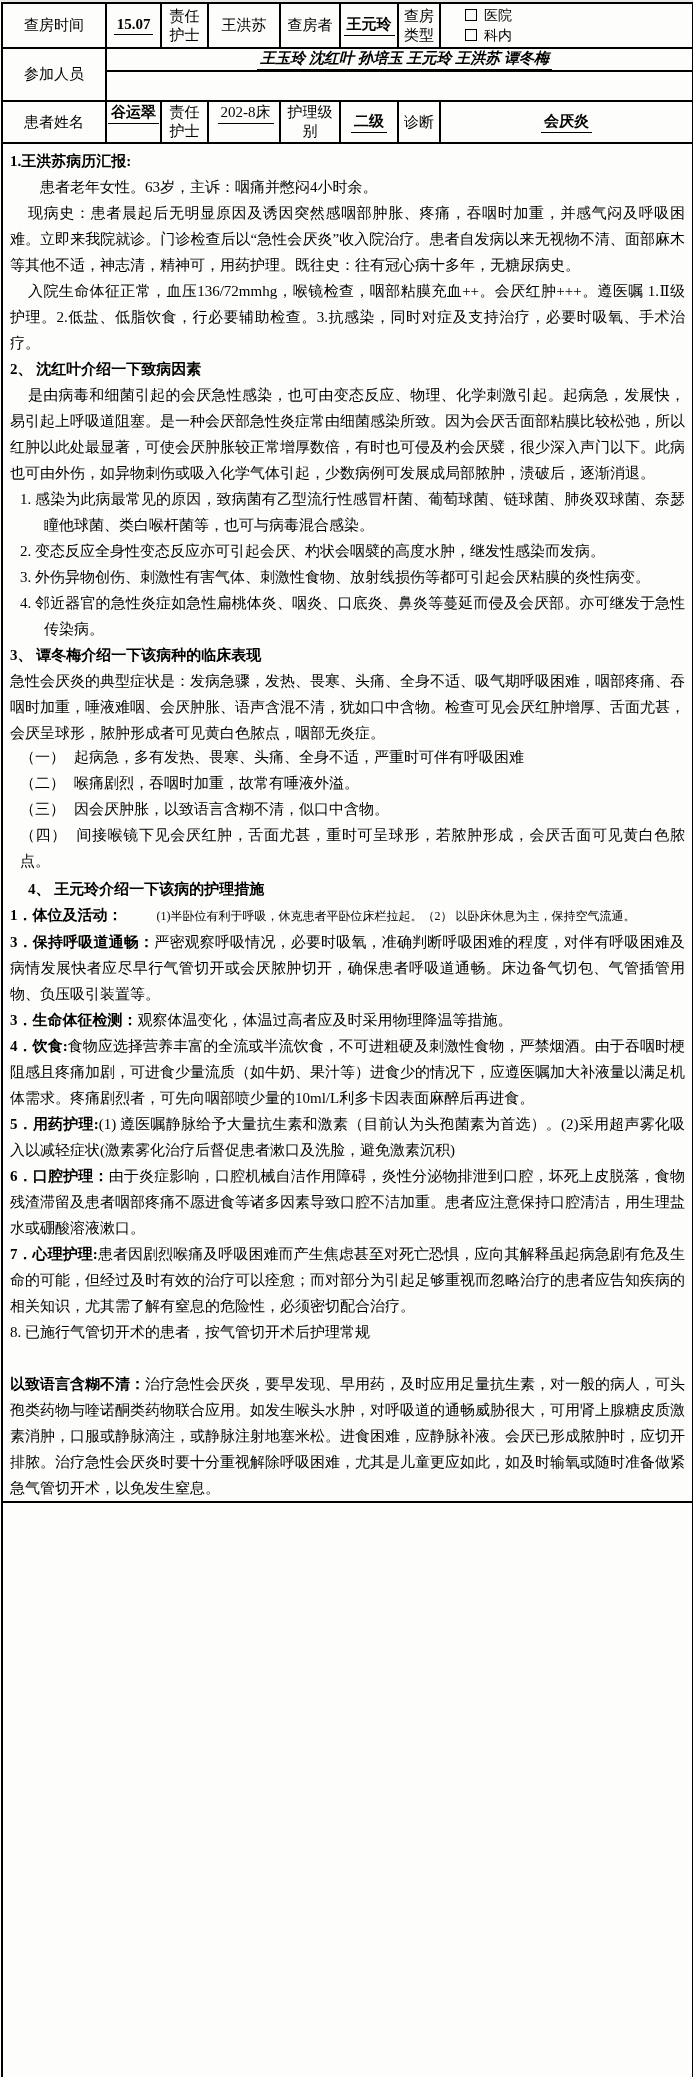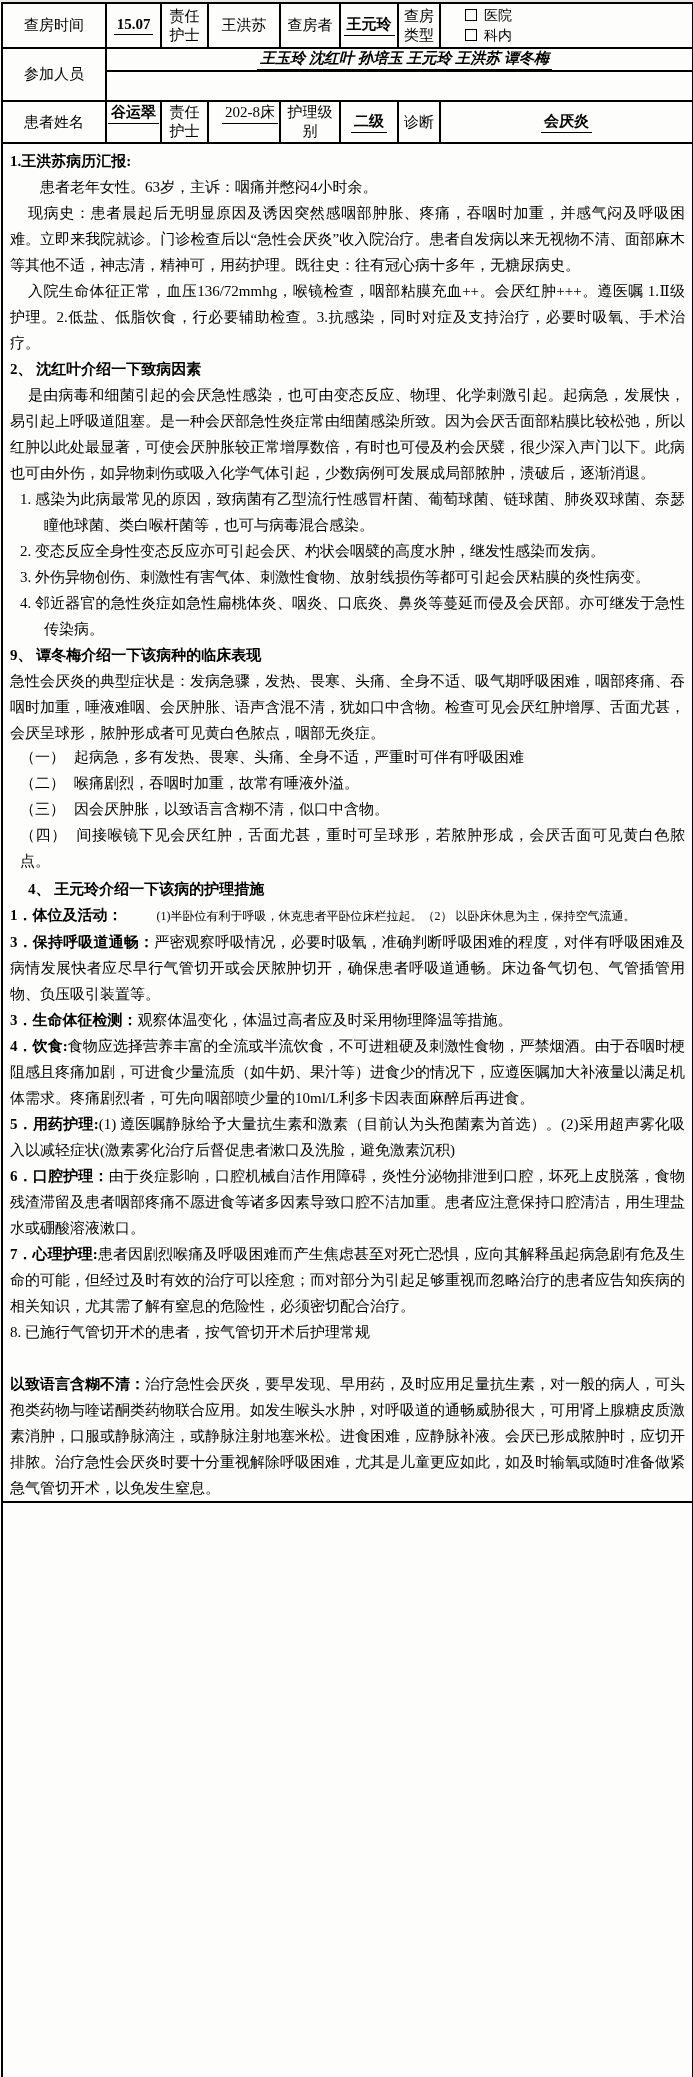--- a/index.html
+++ b/index.html
@@ -73,42 +73,42 @@
       <td class="names" colspan="7"><span class="u">王玉玲 沈红叶 孙培玉 王元玲  王洪苏  谭冬梅</span></td>
     </tr>
     <tr style="height:30px">
       <td colspan="7"></td>
     </tr>
 
     <tr style="height:40px">
       <td class="lbl">患者姓名</td>
       <td class="val bold" style="vertical-align:top"><span class="u">谷运翠</span></td>
       <td class="lbl">责任护士</td>
-      <td class="val" style="vertical-align:top;text-align:right;padding-left:4px"><span class="u">202-8床</span></td>
+      <td class="val" style="vertical-align:top;text-align:center;padding-left:4px"><span class="u">202-8床</span></td>
       <td class="lbl">护理级别</td>
       <td class="val bold"><span class="u">二级</span></td>
       <td class="lbl">诊断</td>
       <td class="val bold"><span class="u">会厌炎</span></td>
     </tr>
 
     <tr>
       <td class="body-cell" colspan="8" style="height:1278px">
         <p class="h">1.王洪苏病历汇报:</p>
         <p class="ind2">患者老年女性。63岁，主诉：咽痛并憋闷4小时余。</p>
         <p class="ind1">现病史：患者晨起后无明显原因及诱因突然感咽部肿胀、疼痛，吞咽时加重，并感气闷及呼吸困难。立即来我院就诊。门诊检查后以“急性会厌炎”收入院治疗。患者自发病以来无视物不清、面部麻木等其他不适，神志清，精神可，用药护理。既往史：往有冠心病十多年，无糖尿病史。</p>
         <p class="ind1">入院生命体征正常，血压136/72mmhg，喉镜检查，咽部粘膜充血++。会厌红肿+++。遵医嘱 1.Ⅱ级护理。2.低盐、低脂饮食，行必要辅助检查。3.抗感染，同时对症及支持治疗，必要时吸氧、手术治疗。</p>
 
         <p class="h">2、 沈红叶介绍一下致病因素</p>
         <p class="ind1">是由病毒和细菌引起的会厌急性感染，也可由变态反应、物理、化学刺激引起。起病急，发展快，易引起上呼吸道阻塞。是一种会厌部急性炎症常由细菌感染所致。因为会厌舌面部粘膜比较松弛，所以红肿以此处最显著，可使会厌肿胀较正常增厚数倍，有时也可侵及杓会厌襞，很少深入声门以下。此病也可由外伤，如异物刺伤或吸入化学气体引起，少数病例可发展成局部脓肿，溃破后，逐渐消退。</p>
         <p class="numitem">1. 感染为此病最常见的原因，致病菌有乙型流行性感冒杆菌、葡萄球菌、链球菌、肺炎双球菌、奈瑟瞳他球菌、类白喉杆菌等，也可与病毒混合感染。</p>
         <p class="numitem">2. 变态反应全身性变态反应亦可引起会厌、杓状会咽襞的高度水肿，继发性感染而发病。</p>
         <p class="numitem">3. 外伤异物创伤、刺激性有害气体、刺激性食物、放射线损伤等都可引起会厌粘膜的炎性病变。</p>
         <p class="numitem">4. 邻近器官的急性炎症如急性扁桃体炎、咽炎、口底炎、鼻炎等蔓延而侵及会厌部。亦可继发于急性传染病。</p>
 
-        <p class="h">9、 谭冬梅介绍一下该病种的临床表现</p>
+        <p class="h">3、 谭冬梅介绍一下该病种的临床表现</p>
         <p>急性会厌炎的典型症状是：发病急骤，发热、畏寒、头痛、全身不适、吸气期呼吸困难，咽部疼痛、吞咽时加重，唾液难咽、会厌肿胀、语声含混不清，犹如口中含物。检查可见会厌红肿增厚、舌面尤甚，会厌呈球形，脓肿形成者可见黄白色脓点，咽部无炎症。</p>
         <p class="clinitem">（一） 起病急，多有发热、畏寒、头痛、全身不适，严重时可伴有呼吸困难</p>
         <p class="clinitem">（二） 喉痛剧烈，吞咽时加重，故常有唾液外溢。</p>
         <p class="clinitem">（三） 因会厌肿胀，以致语言含糊不清，似口中含物。</p>
         <p class="clinitem">（四） 间接喉镜下见会厌红肿，舌面尤甚，重时可呈球形，若脓肿形成，会厌舌面可见黄白色脓点。</p>
 
         <p class="h ind1">4、  王元玲介绍一下该病的护理措施</p>
         <p><span class="h">1．体位及活动：</span><span class="small">(1)半卧位有利于呼吸，休克患者平卧位床栏拉起。（2） 以卧床休息为主，保持空气流通。</span></p>
         <p><span class="h">3．保持呼吸道通畅：</span><span>严密观察呼吸情况，必要时吸氧，准确判断呼吸困难的程度，对伴有呼吸困难及病情发展快者应尽早行气管切开或会厌脓肿切开，确保患者呼吸道通畅。床边备气切包、气管插管用物、负压吸引装置等。</span></p>
         <p><span class="h">3．生命体征检测：</span><span>观察体温变化，体温过高者应及时采用物理降温等措施。</span></p>

